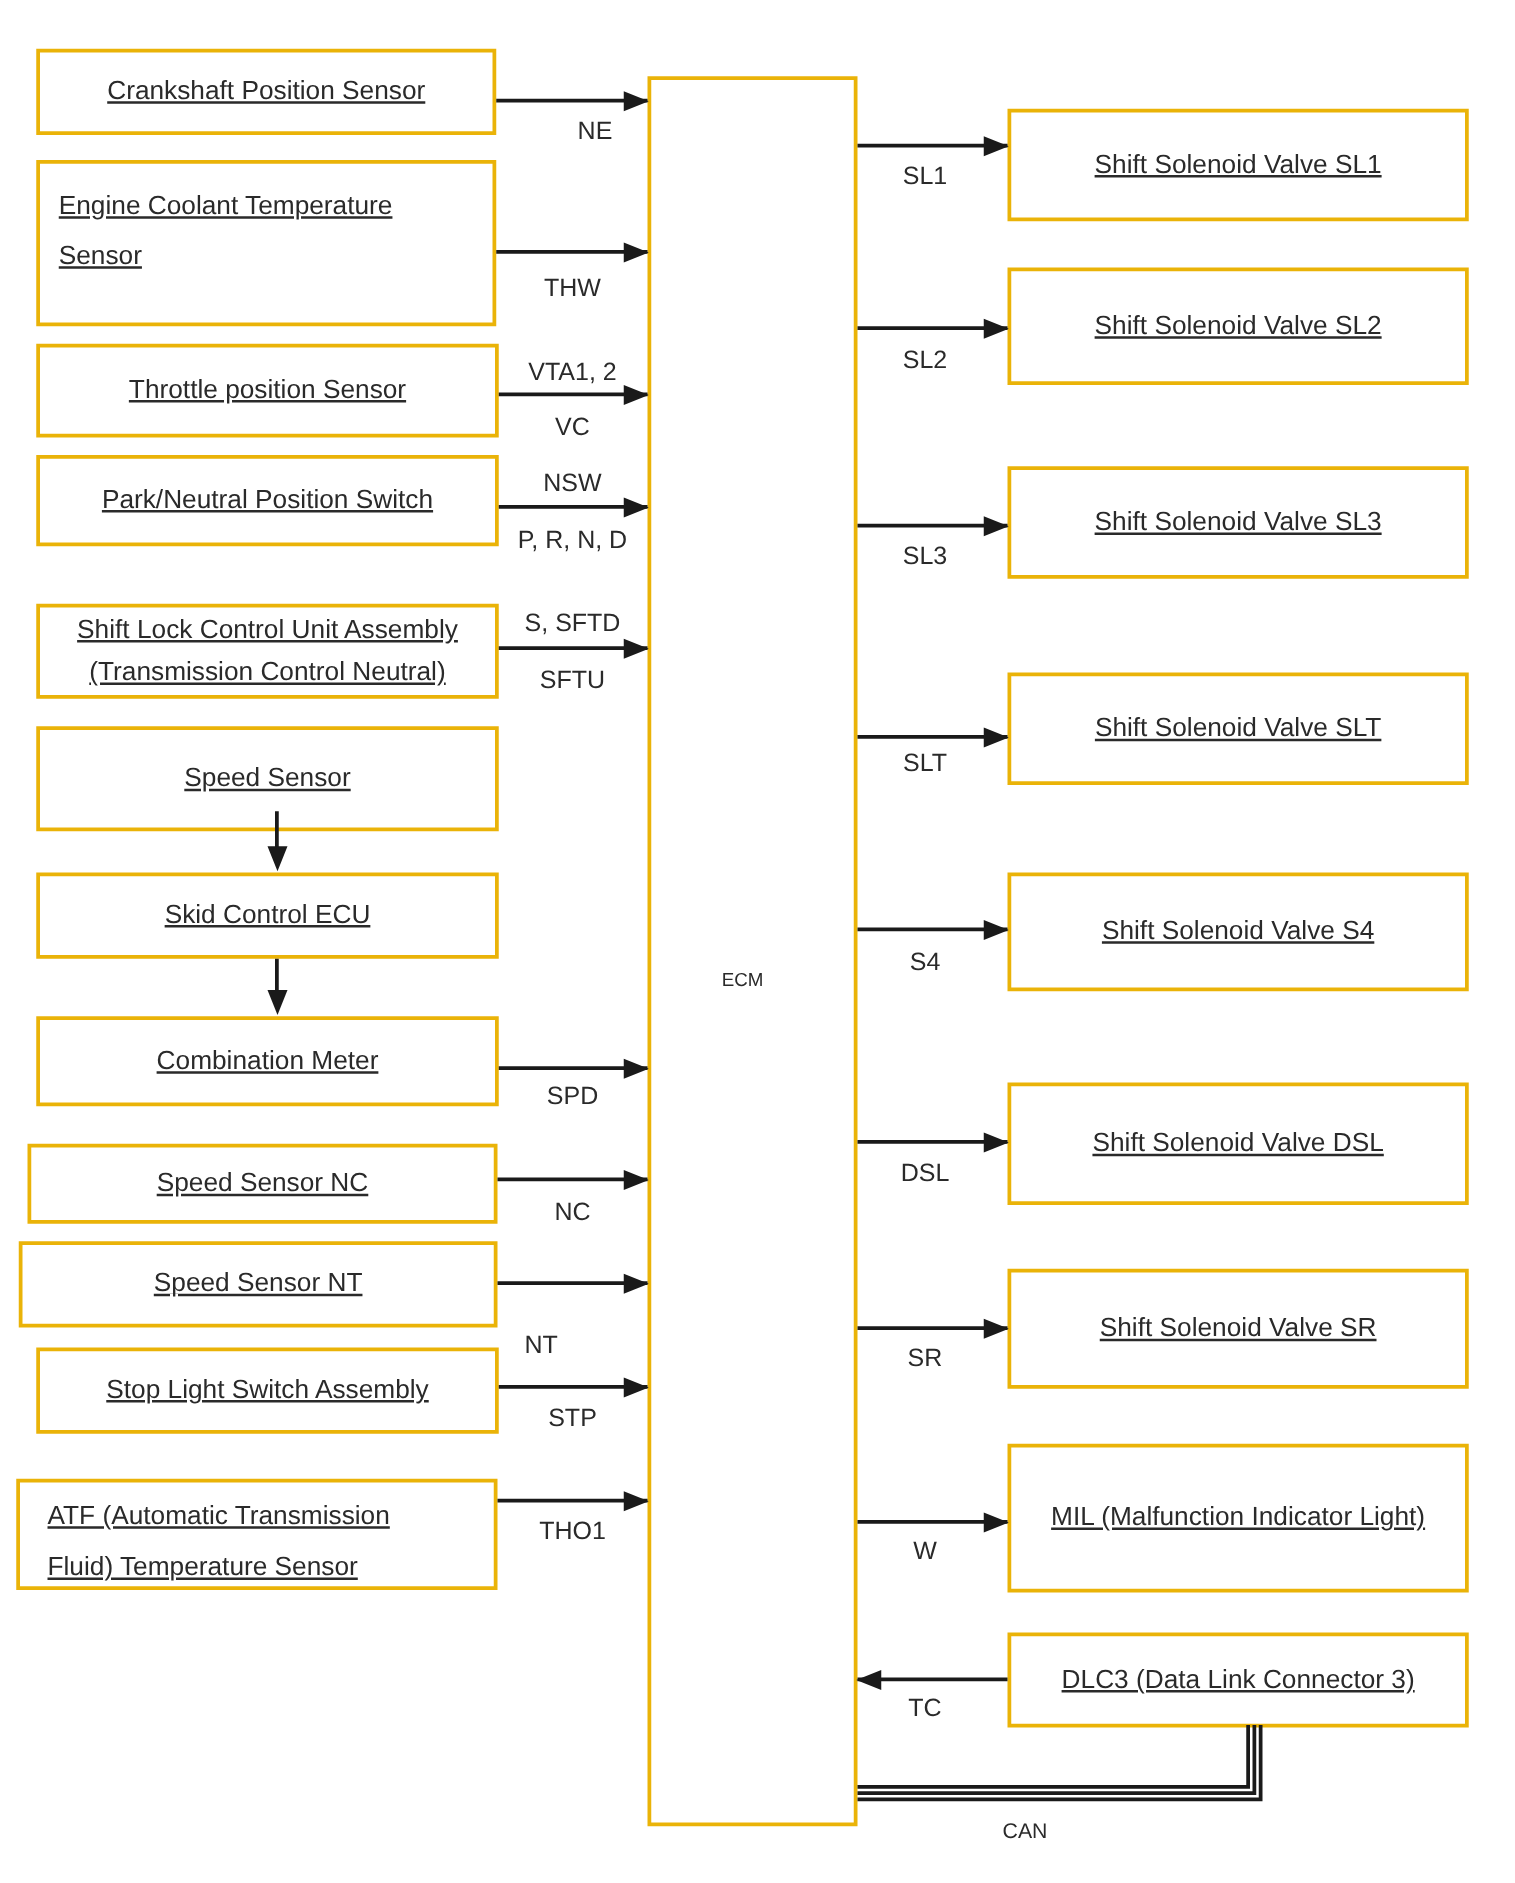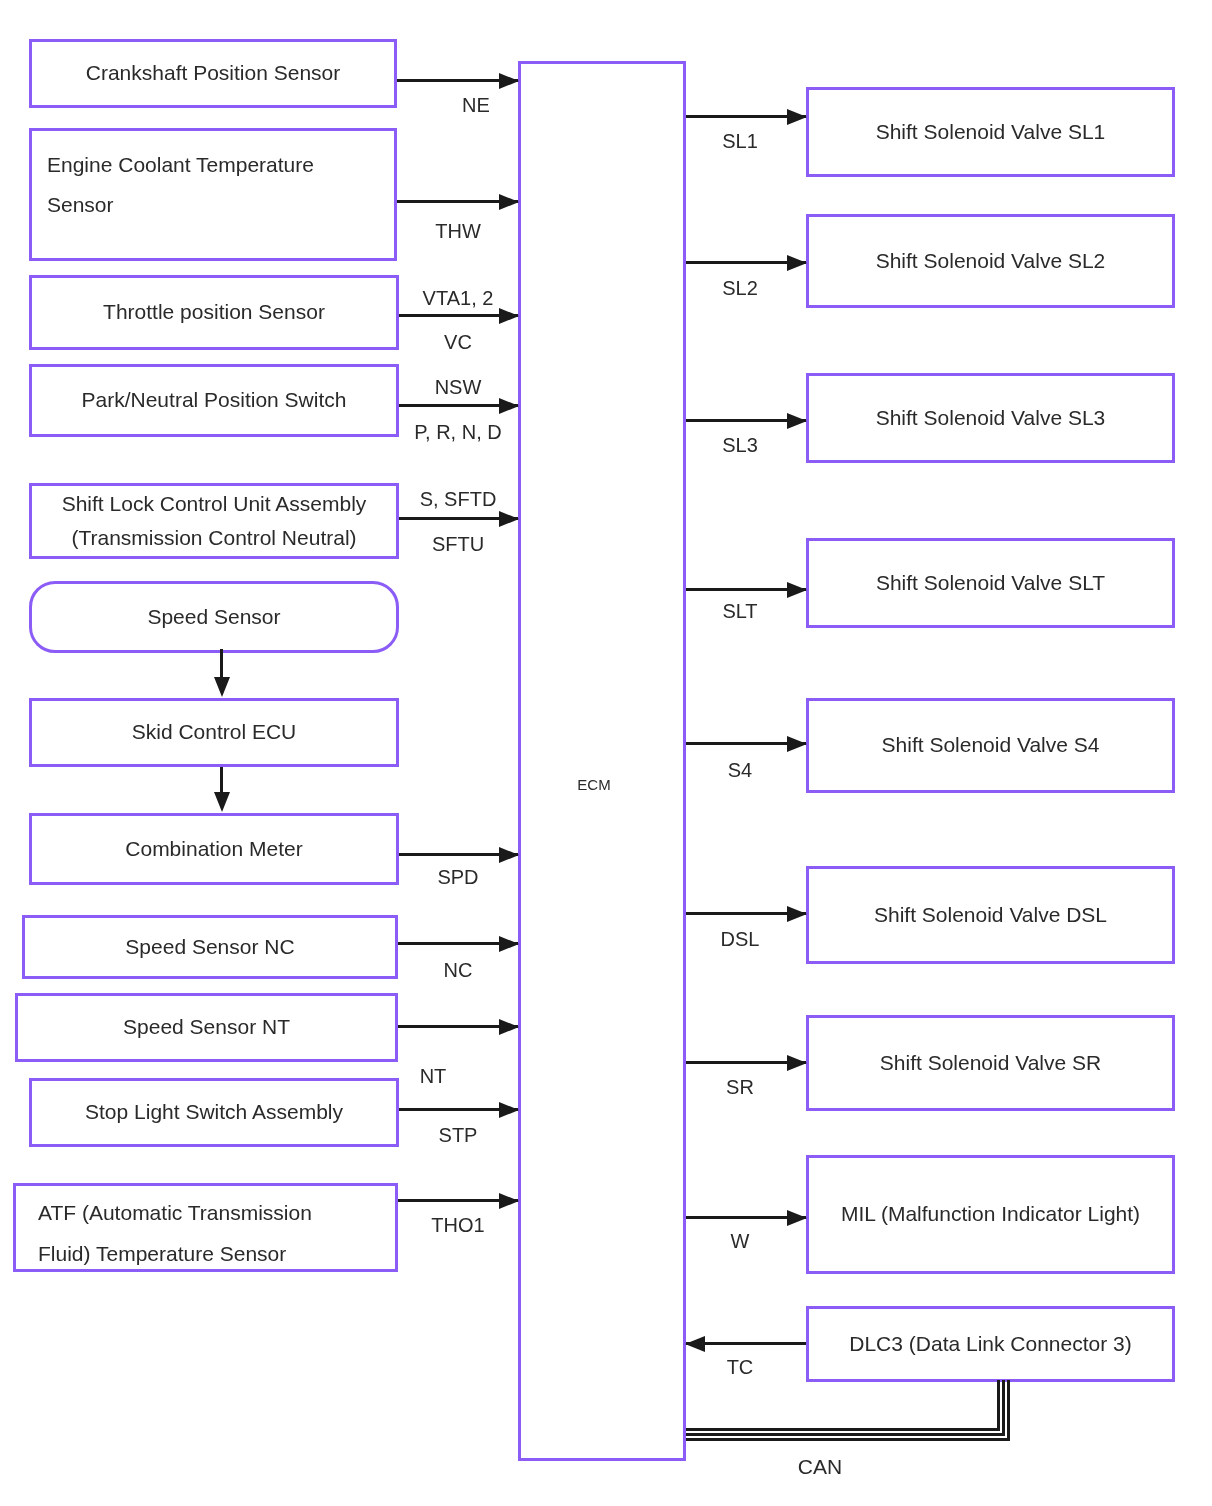--- a/index.html
+++ b/index.html
@@ -1,21 +1,21 @@
 <!DOCTYPE html>
 <html><head>
 <meta charset="utf-8">
 <style>
   html,body{margin:0;padding:0;background:#ffffff;}
   body{width:1212px;height:1506px;position:relative;overflow:hidden;
        font-family:"Liberation Sans",sans-serif;color:#2a2a2a;}
   .stage{position:absolute;left:0;top:0;width:1212px;height:1506px;}
-  .box{position:absolute;background:#fff;border:3px solid #8b5cf6;box-sizing:border-box;
+  .box{position:absolute;background:#fff;border:3px solid #eab308;box-sizing:border-box;
        display:flex;align-items:center;justify-content:center;text-align:center;
-       font-size:21px;line-height:1.25;color:#2a2a2a;}
+       font-size:21px;line-height:1.25;color:#2a2a2a;text-decoration:underline;}
   .box .ln{display:block;}
   .box.two-top-left{align-items:flex-start;justify-content:flex-start;text-align:left;}
   .box.two-center{flex-direction:column;}
   .sig{position:absolute;font-size:20px;color:#2a2a2a;white-space:nowrap;text-align:center;}
   .harrow{position:absolute;height:3px;background:#1a1a1a;}
   .harrow.to-right::after{content:"";position:absolute;right:-1px;top:-6.5px;width:0;height:0;
        border-top:8px solid transparent;border-bottom:8px solid transparent;border-left:20px solid #1a1a1a;}
   .harrow.to-left::before{content:"";position:absolute;left:-1px;top:-6.5px;width:0;height:0;
        border-top:8px solid transparent;border-bottom:8px solid transparent;border-right:20px solid #1a1a1a;}
   .varrow{position:absolute;width:3px;background:#1a1a1a;}
@@ -50,21 +50,21 @@
 
   <div class="box" style="left:29px;top:364px;width:370px;height:73px;">
     <span>Park/Neutral Position Switch</span>
   </div>
 
   <div class="box two-center" style="left:29px;top:483px;width:370px;height:76px;line-height:34px;">
     <span class="ln">Shift Lock Control Unit Assembly</span>
     <span class="ln">(Transmission Control Neutral)</span>
   </div>
 
-  <div class="box" style="left:29px;top:581px;width:370px;height:72px;border-radius:26px;">
+  <div class="box" style="left:29px;top:581px;width:370px;height:84px;">
     <span>Speed Sensor</span>
   </div>
 
   <div class="box" style="left:29px;top:698px;width:370px;height:69px;">
     <span>Skid Control ECU</span>
   </div>
 
   <div class="box" style="left:29px;top:813px;width:370px;height:72px;">
     <span>Combination Meter</span>
   </div>
@@ -162,15 +162,15 @@
   <div class="sig" style="left:698px;width:84px;top:928px;">DSL</div>
   <div class="sig" style="left:698px;width:84px;top:1076px;">SR</div>
   <div class="sig" style="left:698px;width:84px;top:1230px;">W</div>
   <div class="sig" style="left:698px;width:84px;top:1356px;">TC</div>
 
   <svg class="can-svg" viewBox="680 1374 340 86" xmlns="http://www.w3.org/2000/svg">
     <path d="M 998.5 1380 V 1429.5 H 686" fill="none" stroke="#1a1a1a" stroke-width="3"></path>
     <path d="M 1003.5 1380 V 1434.5 H 686" fill="none" stroke="#1a1a1a" stroke-width="3"></path>
     <path d="M 1008.5 1380 V 1439.5 H 686" fill="none" stroke="#1a1a1a" stroke-width="3"></path>
   </svg>
-  <div class="sig" style="left:760px;width:120px;top:1455px;font-size:21px;text-align:center;">CAN</div>
+  <div class="sig" style="left:760px;width:120px;top:1455px;font-size:17px;text-align:center;">CAN</div>
 
 </div>
 
 </body></html>

